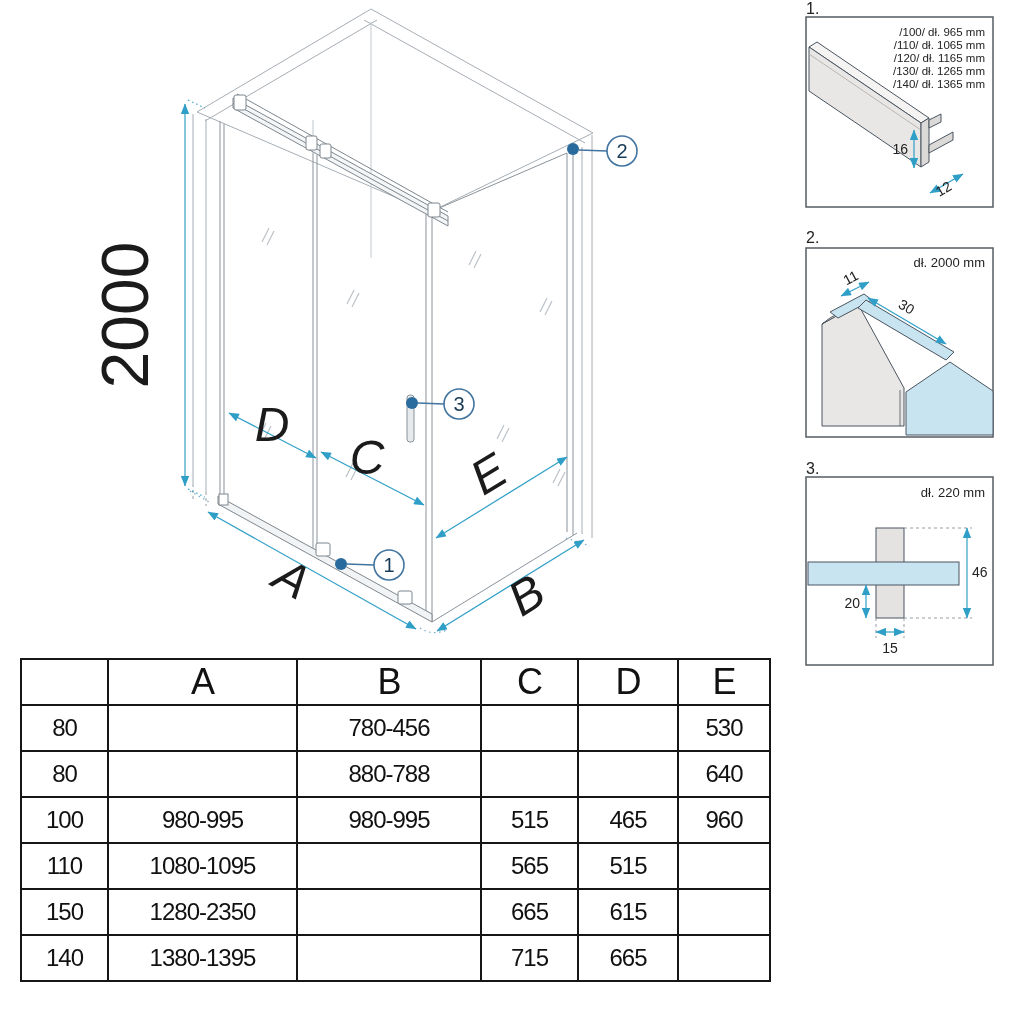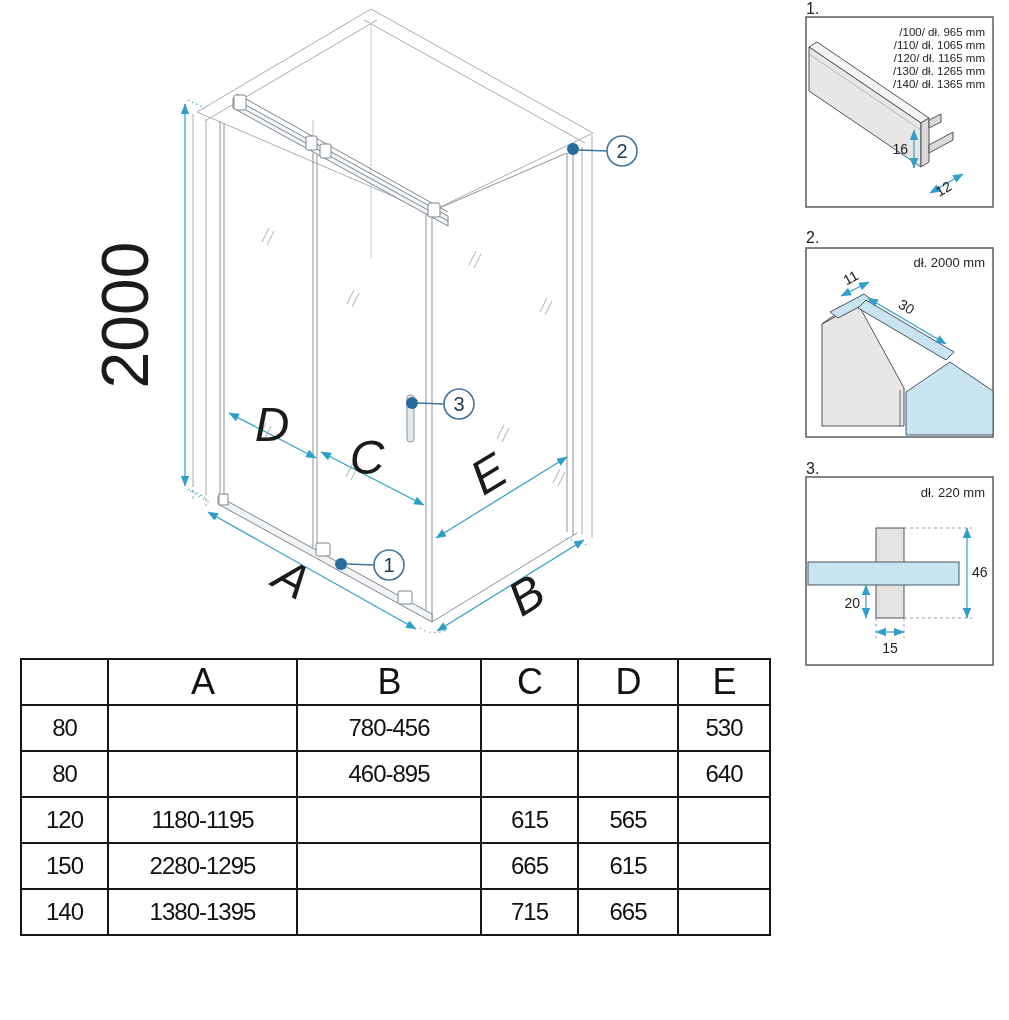--- a/index.html
+++ b/index.html
@@ -274,36 +274,44 @@
         <td>80</td>
         <td></td>
         <td>780-456</td>
         <td></td>
         <td></td>
         <td>530</td>
       </tr>
       <tr>
         <td>80</td>
         <td></td>
-        <td>460-895</td>
+        <td>880-788</td>
         <td></td>
         <td></td>
         <td>640</td>
       </tr>
       <tr>
-        <td>120</td>
-        <td>1180-1195</td>
-        <td></td>
-        <td>615</td>
+        <td>100</td>
+        <td>980-995</td>
+        <td>980-995</td>
+        <td>515</td>
+        <td>465</td>
+        <td>960</td>
+      </tr>
+      <tr>
+        <td>110</td>
+        <td>1080-1095</td>
+        <td></td>
         <td>565</td>
+        <td>515</td>
         <td></td>
       </tr>
       <tr>
         <td>150</td>
-        <td>2280-1295</td>
+        <td>1280-2350</td>
         <td></td>
         <td>665</td>
         <td>615</td>
         <td></td>
       </tr>
       <tr>
         <td>140</td>
         <td>1380-1395</td>
         <td></td>
         <td>715</td>

